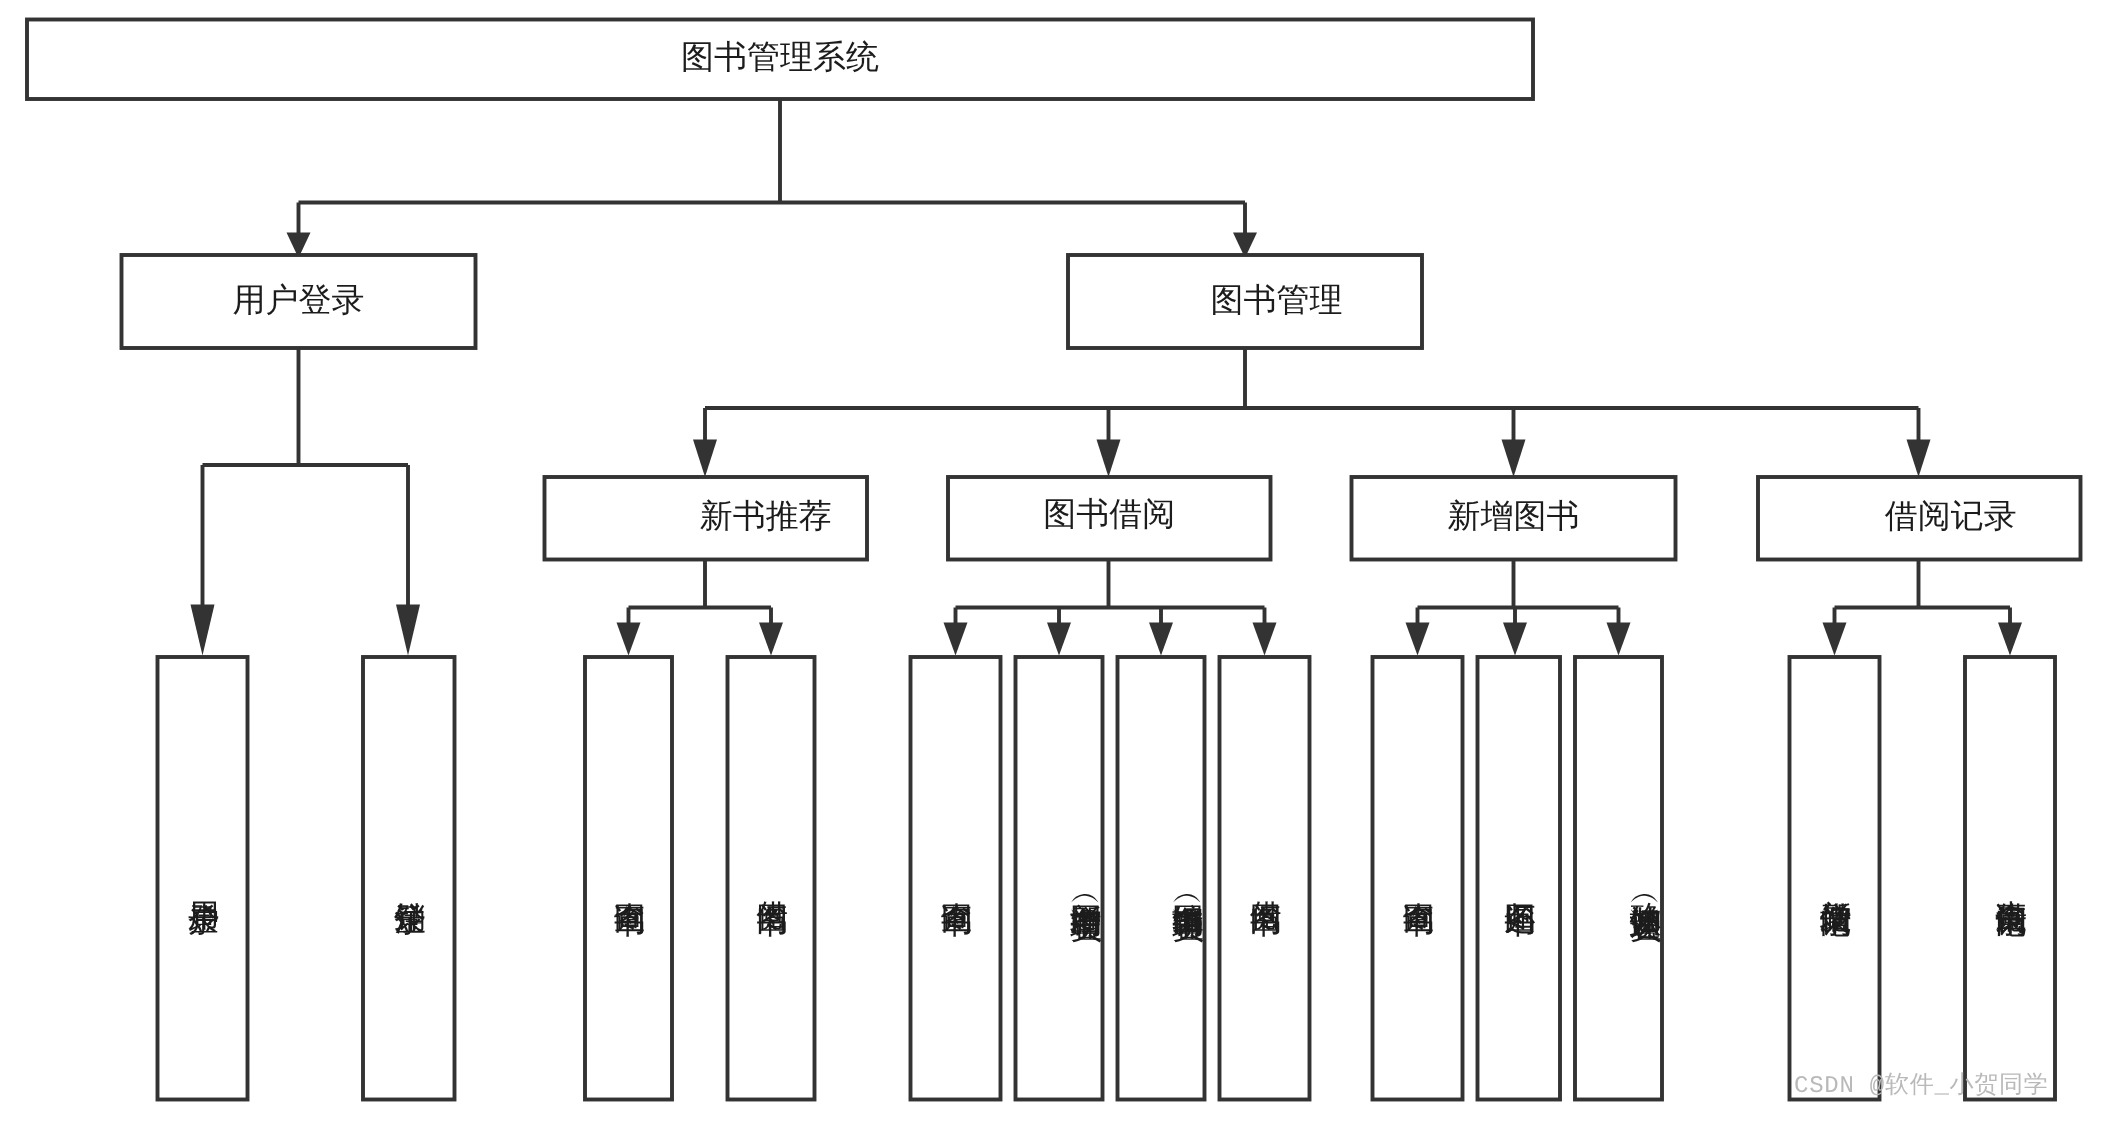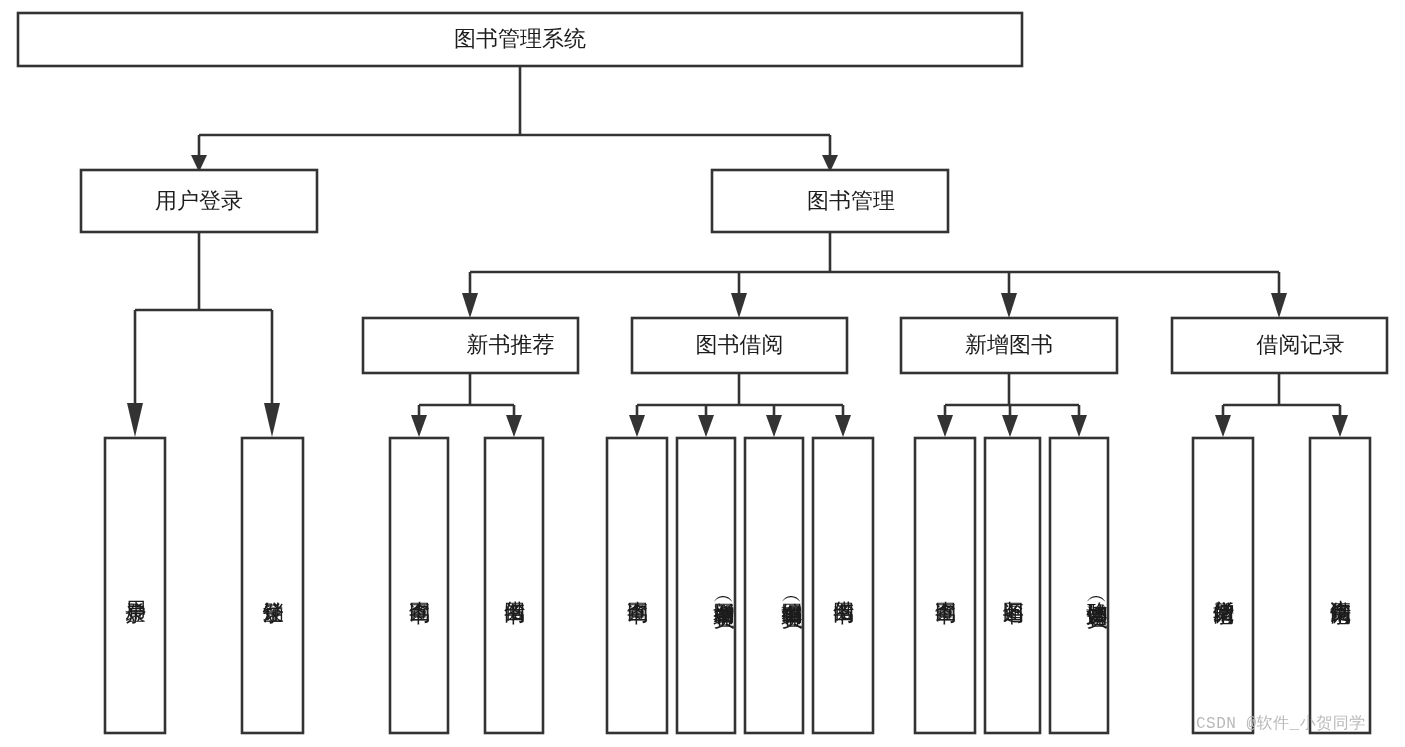--- a/index.html
+++ b/index.html
@@ -190,21 +190,21 @@
     <rect class="node-box" x="1310" y="438" width="60" height="295"></rect>
 
   </svg>
 
   <div class="node-label horizontal" style="left:18px; top:13px; width:1004px; height:53px;">图书管理系统</div>
 
   <div class="node-label horizontal" style="left:81px; top:170px; width:236px; height:62px;">用户登录</div>
   <div class="node-label horizontal" style="left:733px; top:170px; width:236px; height:62px;">图书管理</div>
 
   <div class="node-label horizontal" style="left:382px; top:318px; width:215px; height:55px;margin-left:21px;">新书推荐</div>
-  <div class="node-label horizontal" style="left:632px; top:318px; width:215px; height:55px;">图书借阅</div>
+  <div class="node-label horizontal" style="left:632px; top:318px; width:215px; height:55px;font-family:Liberation Mono, monospace;">图书借阅</div>
   <div class="node-label horizontal" style="left:901px; top:318px; width:216px; height:55px;">新增图书</div>
   <div class="node-label horizontal" style="left:1172px; top:318px; width:215px; height:55px;padding-left:42px;">借阅记录</div>
 
   <div class="node-label vertical centered" style="left:105px; top:438px; width:60px; height:295px;">用户登录</div>
   <div class="node-label vertical centered" style="left:242px; top:438px; width:61px; height:295px;">注销登录</div>
 
   <div class="node-label vertical centered" style="left:390px; top:438px; width:58px; height:295px;">查询图书</div>
   <div class="node-label vertical centered" style="left:485px; top:438px; width:58px; height:295px;">借阅图书</div>
 
   <div class="node-label vertical centered" style="left:607px; top:438px; width:60px; height:295px;">查询图书</div>

